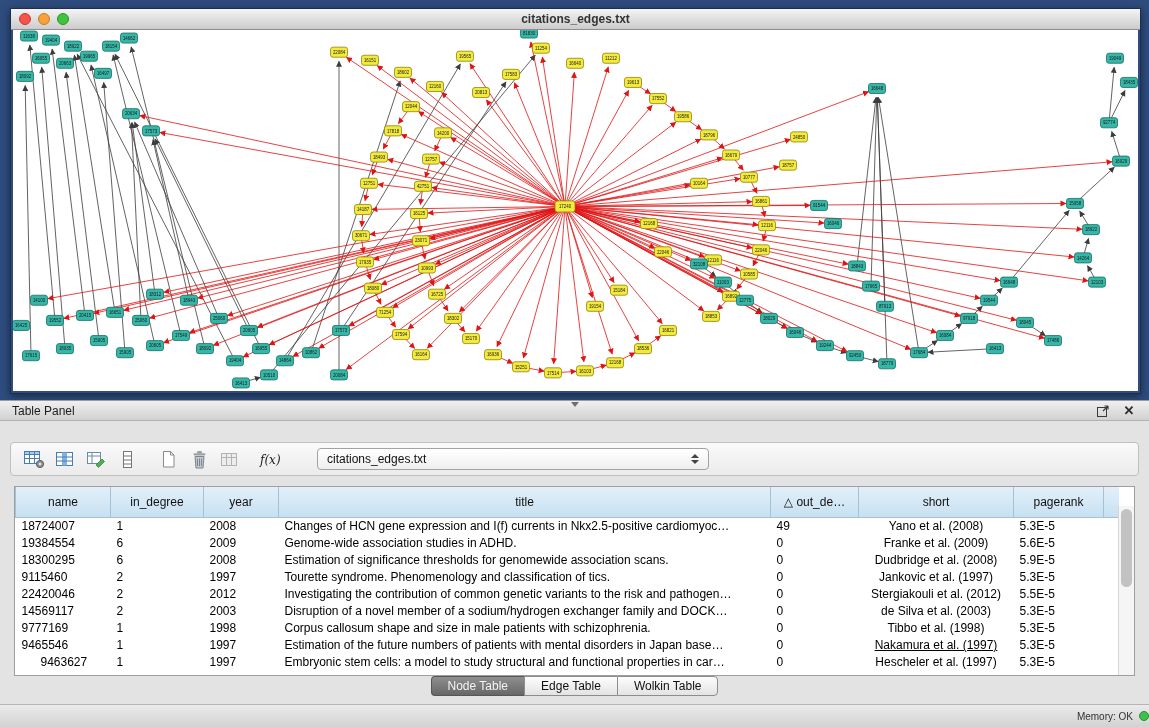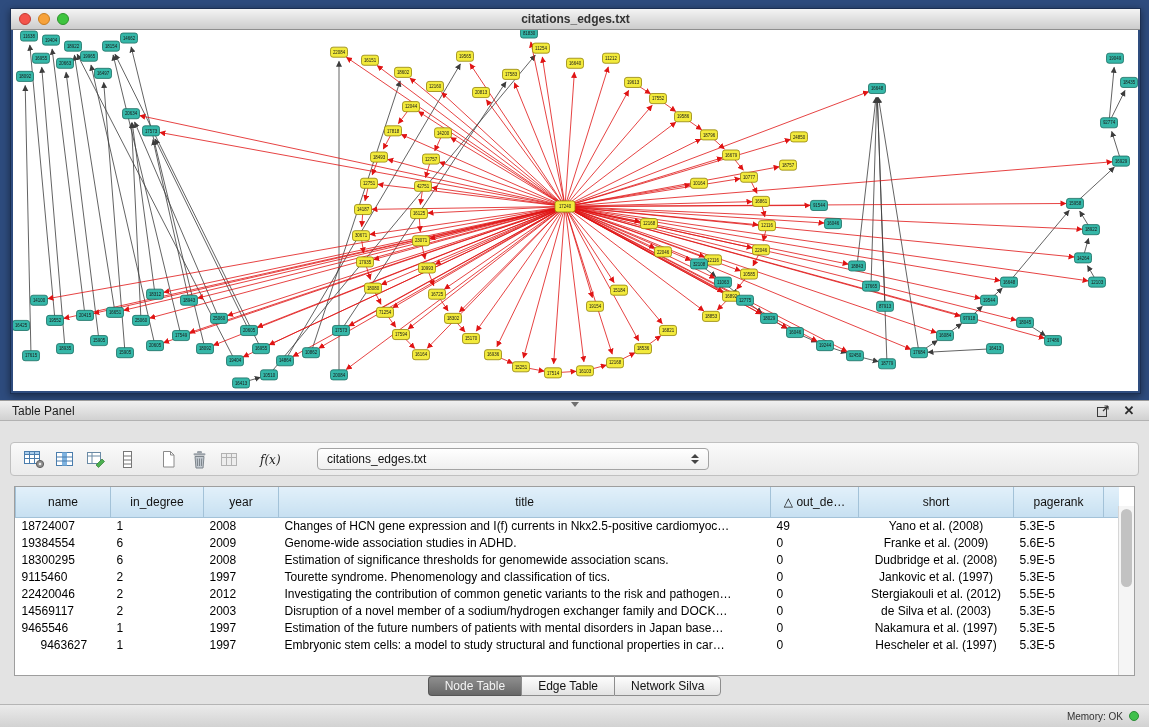--- a/index.html
+++ b/index.html
@@ -46,21 +46,21 @@
   table.node-table td{height:17px;font-size:12px;color:#000;padding:0 6px;white-space:nowrap;overflow:hidden;box-sizing:border-box;}
   .vscroll{position:absolute;right:0;top:19px;bottom:0;width:15px;background:#f5f5f5;border-left:1px solid #d6d6d6;}
   .vthumb{position:absolute;left:2px;right:2px;top:3px;height:78px;background:#c2c2c2;border-radius:6px;}
 
   .tabs{position:absolute;left:0;right:0;top:276px;display:flex;justify-content:center;}
   .tab{height:20px;display:flex;align-items:center;padding:0 16px;font-size:12px;color:#111;background:linear-gradient(#fdfdfd,#e3e3e3);border:1px solid #8d8d8d;border-right:none;box-sizing:border-box;}
   .tab:first-child{border-radius:4px 0 0 4px;}
   .tab:last-child{border-right:1px solid #8d8d8d;border-radius:0 4px 4px 0;}
   .tab.active{background:linear-gradient(#8f8f8f,#676767);color:#f4f4f4;border-color:#565656;}
 
-  .statusbar{position:absolute;left:0;right:0;bottom:0;height:22px;background:linear-gradient(#ebebeb,#d2d2d2);border-top:1px solid #b5b5b5;display:flex;align-items:center;justify-content:flex-end;padding:0 10px;gap:6px;font-size:10px;color:#333;}
+  .statusbar{position:absolute;left:0;right:0;bottom:0;height:22px;background:linear-gradient(#ebebeb,#d2d2d2);border-top:1px solid #b5b5b5;display:flex;align-items:center;justify-content:flex-end;padding:0 0;gap:6px;font-size:10px;color:#333;}
   .mem-dot{width:10px;height:10px;border-radius:50%;background:#3fc04c;border:1px solid #2b8d36;box-sizing:border-box;}
 </style>
 </head>
 <body>
 
 <div class="app">
 
   <div class="desktop">
     <div class="net-window">
       <div class="titlebar">
@@ -936,26 +936,36 @@
               <td style="text-align: left;">14569117</td>
               <td style="text-align: left;">2</td>
               <td style="text-align: left;">2003</td>
               <td style="text-align: left;">Disruption of a novel member of a sodium/hydrogen exchanger family and DOCK…</td>
               <td style="text-align: left;">0</td>
               <td style="text-align: center;">de Silva et al. (2003)</td>
               <td style="text-align: left;">5.3E-5</td>
               <td></td>
             </tr>
             <tr>
+              <td style="text-align: left;">9777169</td>
+              <td style="text-align: left;">1</td>
+              <td style="text-align: left;">1998</td>
+              <td style="text-align: left;">Corpus callosum shape and size in male patients with schizophrenia.</td>
+              <td style="text-align: left;">0</td>
+              <td style="text-align: center;">Tibbo et al. (1998)</td>
+              <td style="text-align: left;">5.3E-5</td>
+              <td></td>
+            </tr>
+            <tr>
               <td style="text-align: left;">9465546</td>
               <td style="text-align: left;">1</td>
               <td style="text-align: left;">1997</td>
               <td style="text-align: left;">Estimation of the future numbers of patients with mental disorders in Japan base…</td>
               <td style="text-align: left;">0</td>
-              <td style="text-align: center;">Nakamura et al. (1997)</td>
+              <td style="text-align: center; text-decoration: underline;">Nakamura et al. (1997)</td>
               <td style="text-align: left;">5.3E-5</td>
               <td></td>
             </tr>
             <tr>
               <td style="text-align: left; padding-left: 25px;">9463627</td>
               <td style="text-align: left;">1</td>
               <td style="text-align: left;">1997</td>
               <td style="text-align: left;">Embryonic stem cells: a model to study structural and functional properties in car…</td>
               <td style="text-align: left;">0</td>
               <td style="text-align: center;">Hescheler et al. (1997)</td>
@@ -965,21 +975,21 @@
           </tbody>
       </table>
       <div class="vscroll">
         <div class="vthumb"></div>
       </div>
     </div>
 
     <div class="tabs">
         <div class="tab active">Node Table</div>
         <div class="tab">Edge Table</div>
-        <div class="tab">Network Silva</div>
+        <div class="tab">Wolkin Table</div>
       </div>
 
     <div class="statusbar">
       <span>Memory: OK</span>
       <span class="mem-dot"></span>
     </div>
   </div>
 </div>
 
 </body></html>

